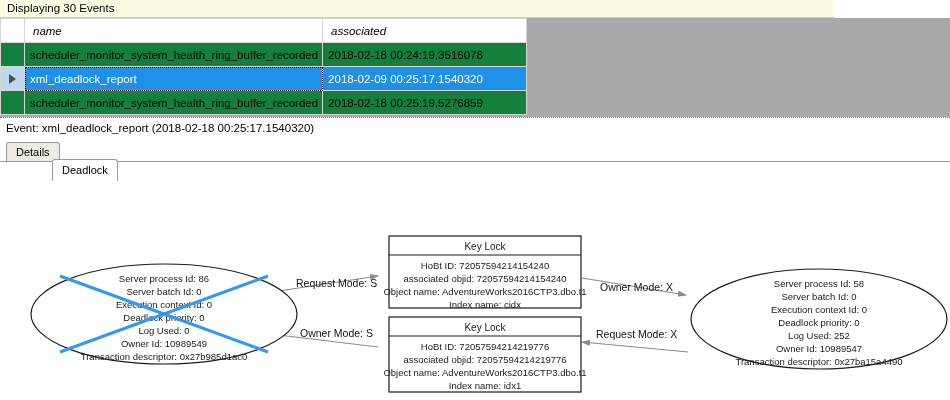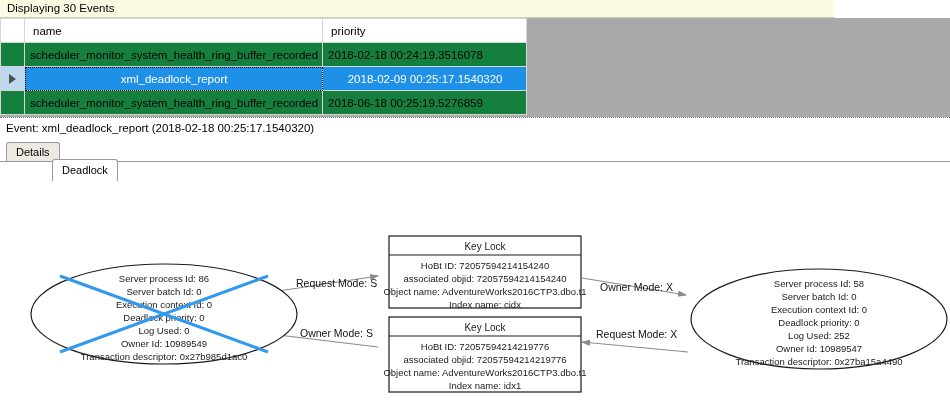--- a/index.html
+++ b/index.html
@@ -57,23 +57,23 @@
     vertical-align: middle;
     background: #15803d;
     overflow: hidden;
     white-space: nowrap;
   }
   .col-gutter { width: 24px; }
   .col-name   { width: 280px; }
   .col-ts     { width: 204px; }
   .cellpad { padding: 0 4px 0 5px; display: block; }
   .hdr td { background: #ffffff; color: #000; }
-  .hdr .cellpad { padding-left: 8px; }
-
-  tr.row-selected td { background: #1e90e8; color: #ffffff; text-align: center; }
+  .hdr .cellpad { padding-left: 8px; font-style: italic; }
+
+  tr.row-selected td { background: #1e90e8; color: #ffffff; }
   tr.row-selected td.gutter-cell {
     background: #bcd9f0;
     color: #000;
   }
   td.gutter-cell { text-align: center; }
   .sel-outline {
     outline: 1px dotted #000;
     outline-offset: -1px;
   }
   .row-arrow {
@@ -176,21 +176,21 @@
         <col class="col-name">
         <col class="col-ts">
     </colgroup>
     <tbody>
       <tr class="hdr">
         <td class="gutter-cell"></td>
         <td>
           <span class="cellpad">name</span>
         </td>
         <td>
-          <span class="cellpad">priority</span>
+          <span class="cellpad">associated</span>
         </td>
       </tr>
 
       <tr>
         <td class="gutter-cell"></td>
         <td>
           <span class="cellpad">scheduler_monitor_system_health_ring_buffer_recorded</span>
         </td>
         <td>
           <span class="cellpad">2018-02-18 00:24:19.3516078</span>
@@ -208,21 +208,21 @@
           <span class="cellpad">2018-02-09 00:25:17.1540320</span>
         </td>
       </tr>
 
       <tr>
         <td class="gutter-cell"></td>
         <td>
           <span class="cellpad">scheduler_monitor_system_health_ring_buffer_recorded</span>
         </td>
         <td>
-          <span class="cellpad">2018-06-18 00:25:19.5276859</span>
+          <span class="cellpad">2018-02-18 00:25:19.5276859</span>
         </td>
       </tr>
     </tbody>
   </table>
 </div>
 
 <div class="event-strip">
   <span class="event-title">Event: xml_deadlock_report (2018-02-18 00:25:17.1540320)</span>
 </div>
 

